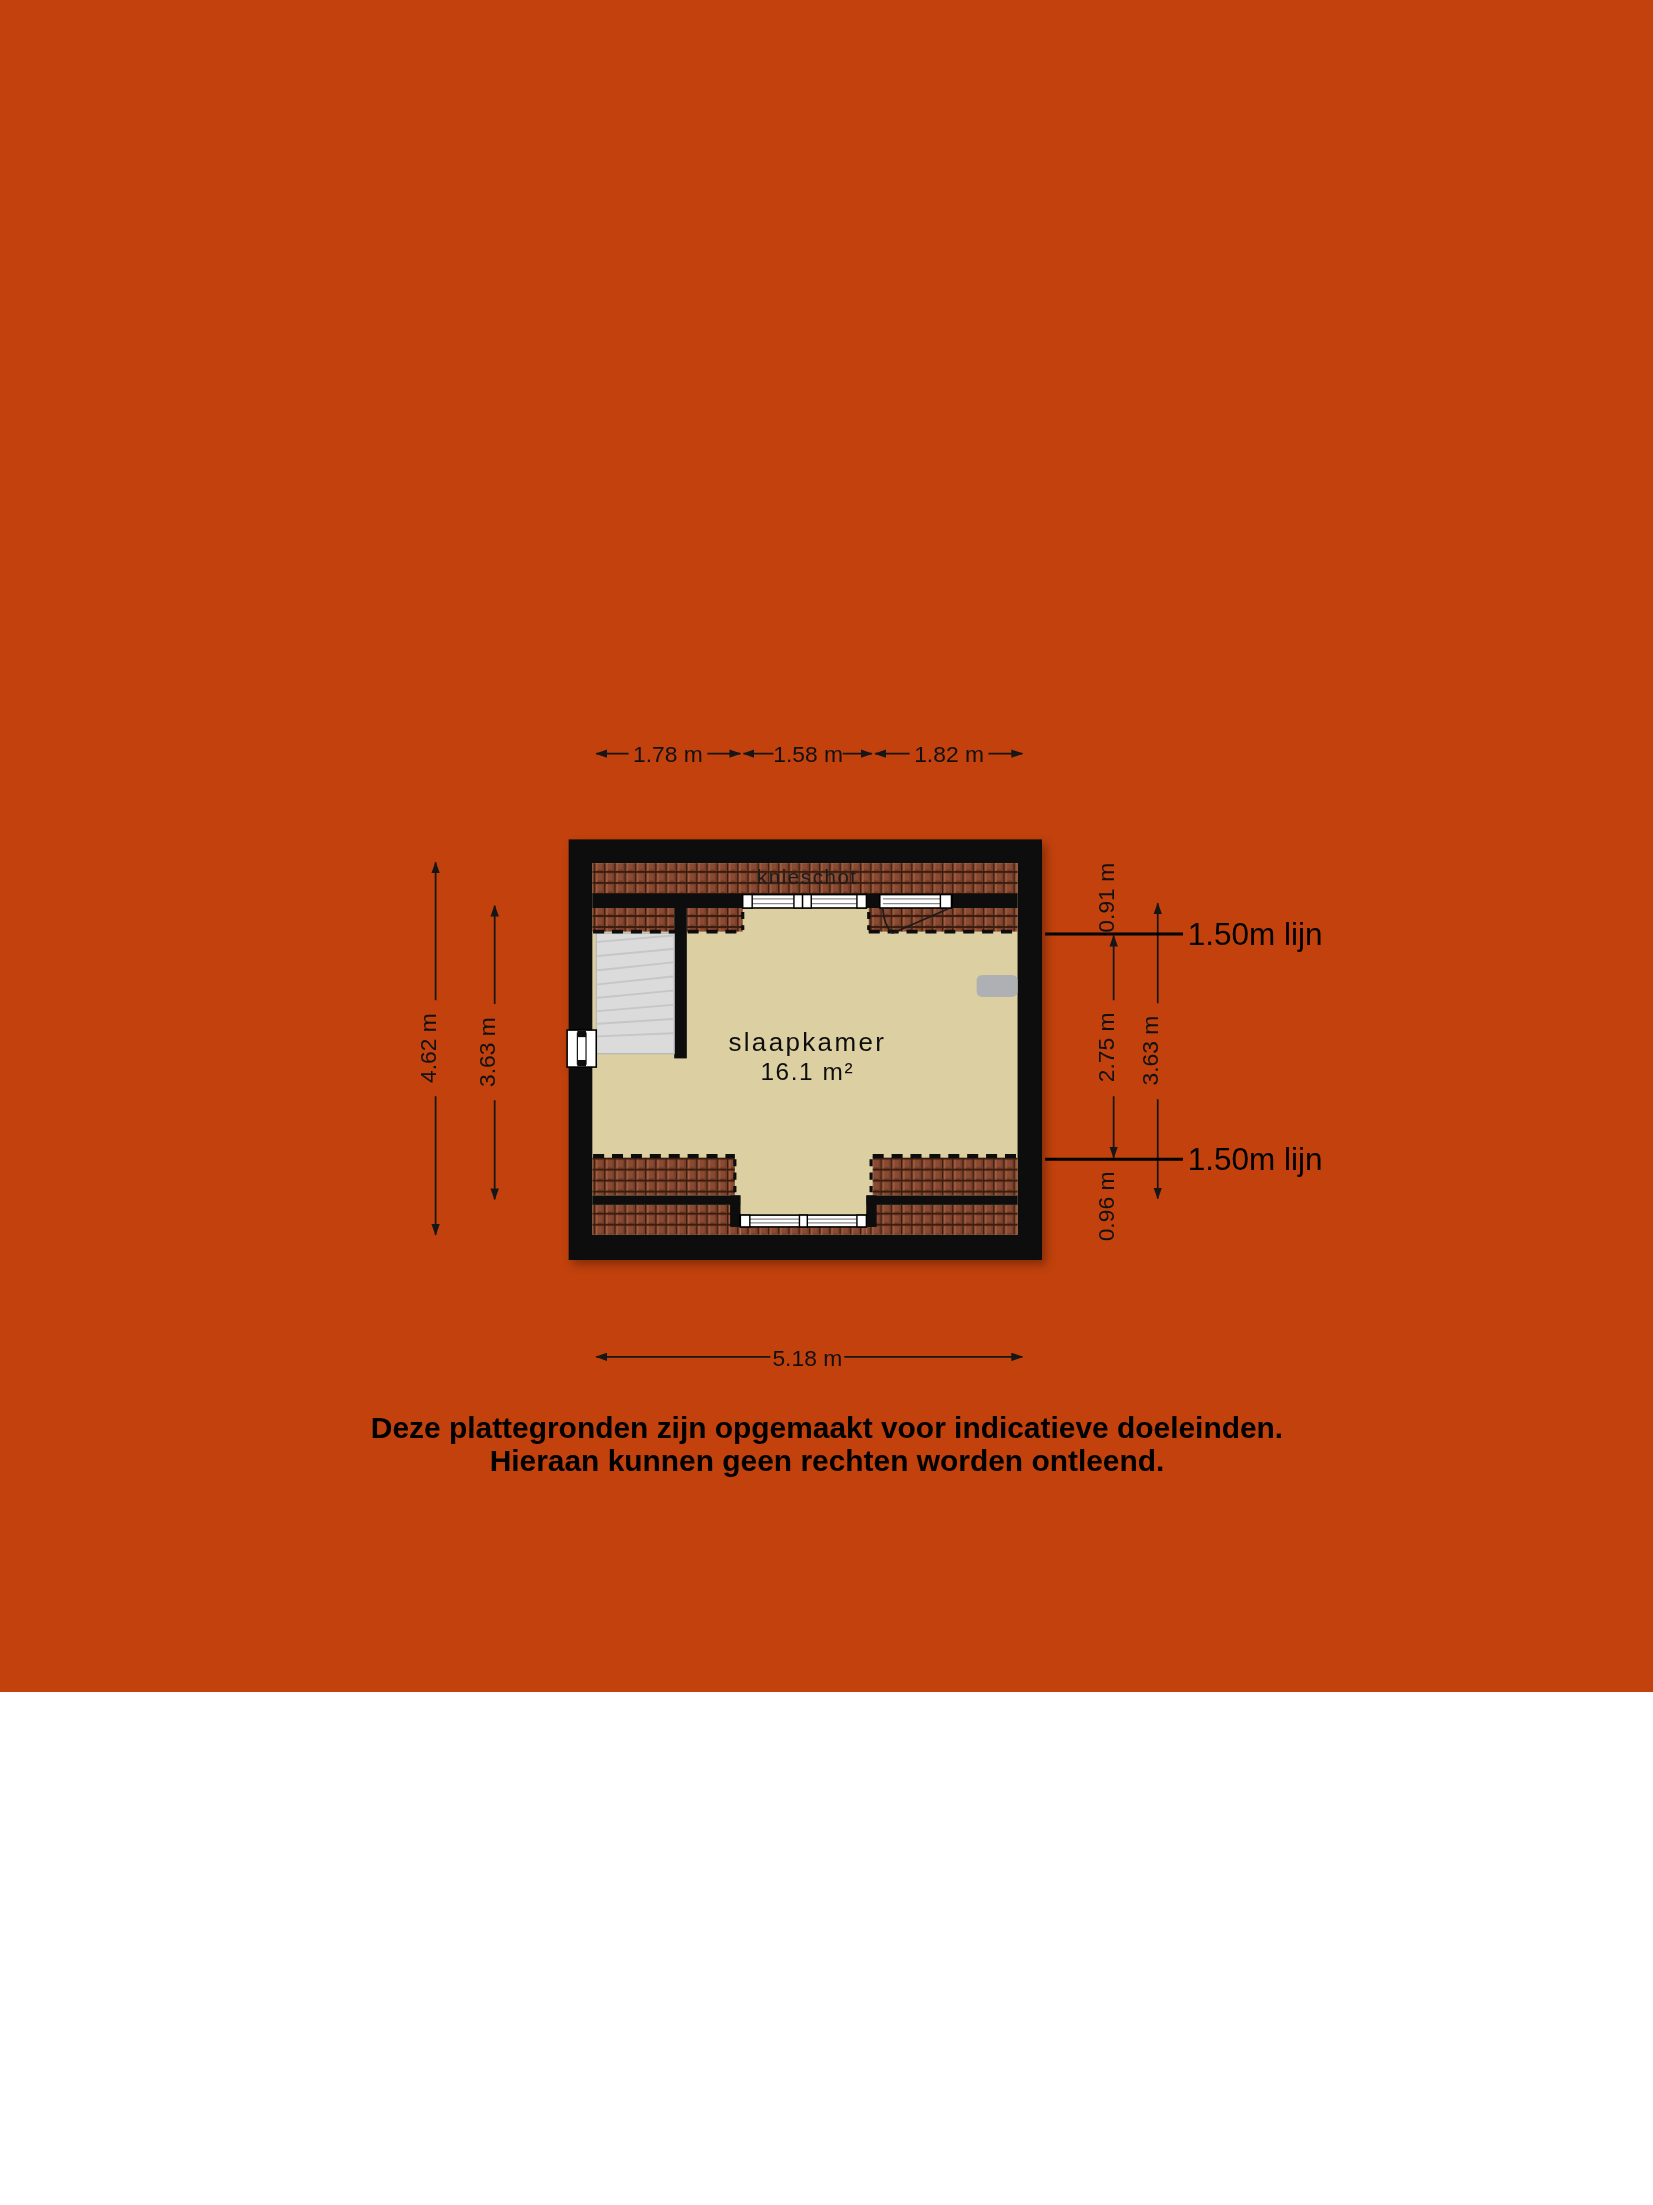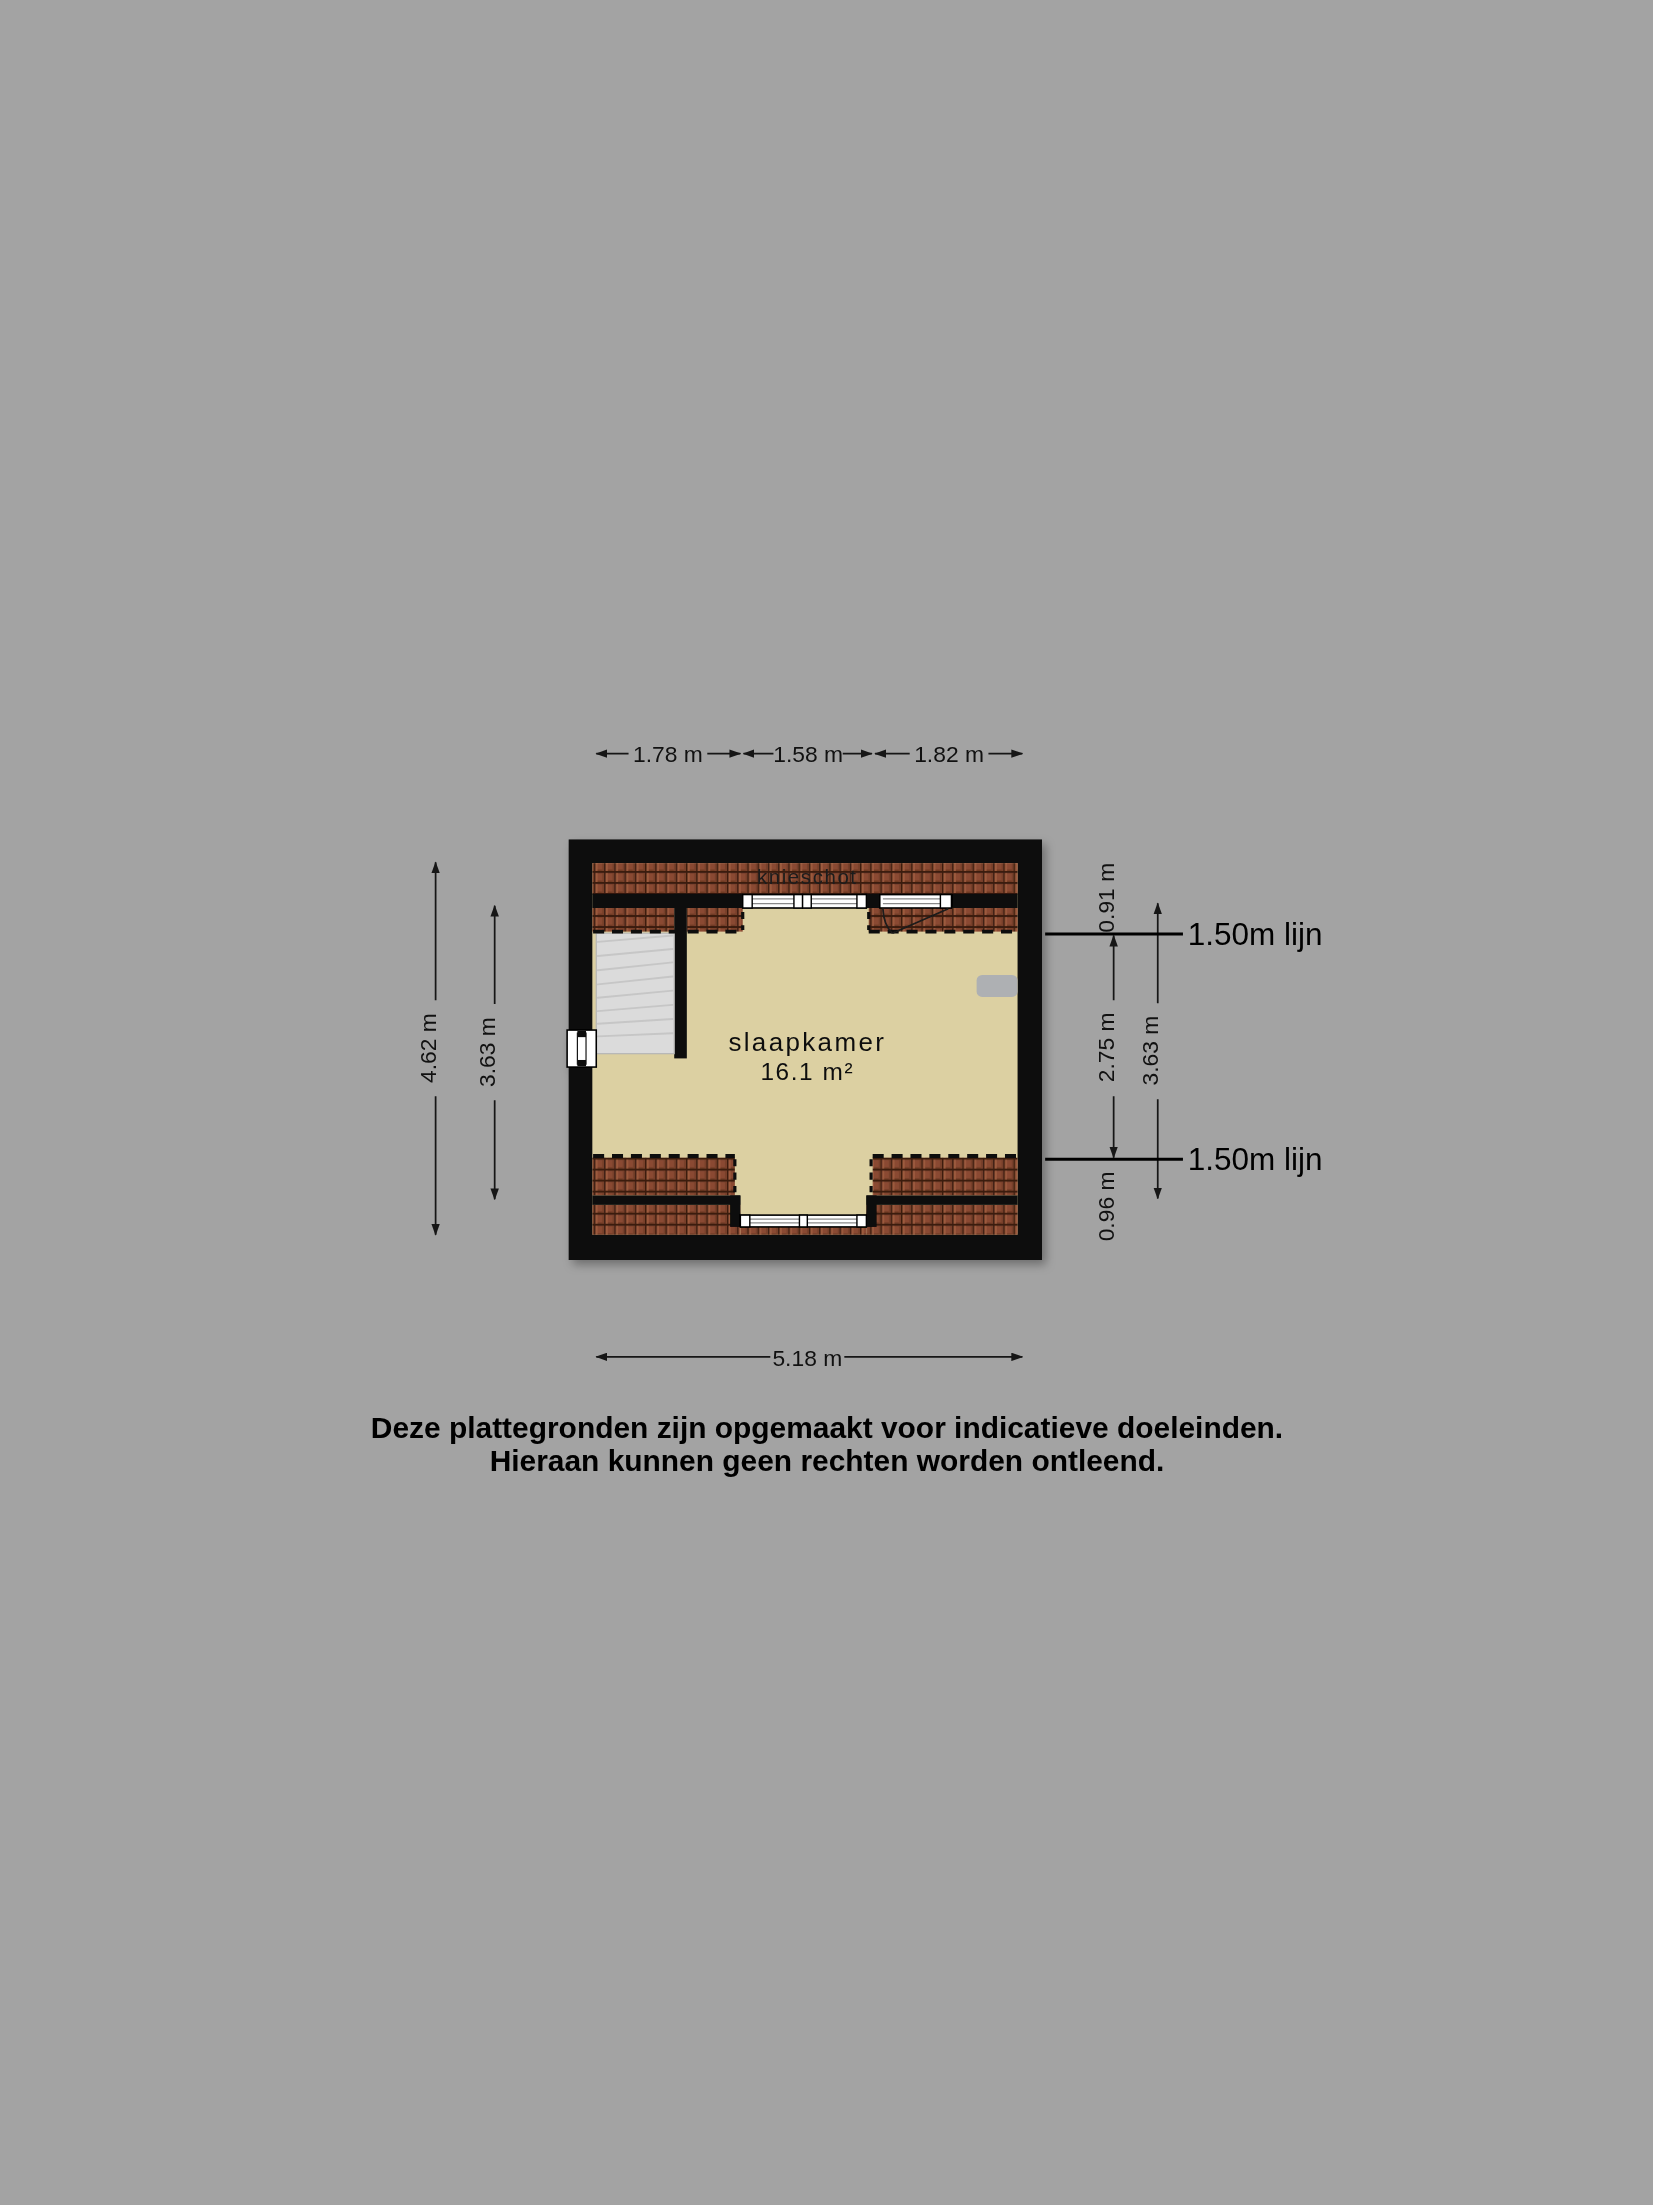--- a/index.html
+++ b/index.html
@@ -1,16 +1,16 @@
 <!DOCTYPE html>
 <html style="font-size:12.6px"><head>
 <meta charset="utf-8">
 <style>
   html,body{margin:0;padding:0;background:#ffffff;}
-  .canvas{position:relative;width:1654px;height:2205px;background:#a3a3a3;overflow:hidden;
+  .canvas{position:relative;width:1654px;height:1692px;background:#c2410c;overflow:hidden;
           font-family:"Liberation Sans", sans-serif;}
   svg{position:absolute;left:0;top:0;}
   .dim-text{font:29px "Liberation Sans", sans-serif;fill:#111;}
   .lijn-text{font:40px "Liberation Sans", sans-serif;fill:#000;}
   .knieschot-text{font:26px "Liberation Sans", sans-serif;fill:#1d1d1d;letter-spacing:2px;}
   .room-text{font:33px "Liberation Sans", sans-serif;fill:#111;letter-spacing:3px;}
   .area-text{font:31px "Liberation Sans", sans-serif;fill:#111;letter-spacing:2px;}
   .disc-text{font:bold 38px "Liberation Sans", sans-serif;fill:#000;}
   .dimline{stroke:#161616;stroke-width:2.2;fill:none;}
   .lijnline{stroke:#000;stroke-width:4;fill:none;}

